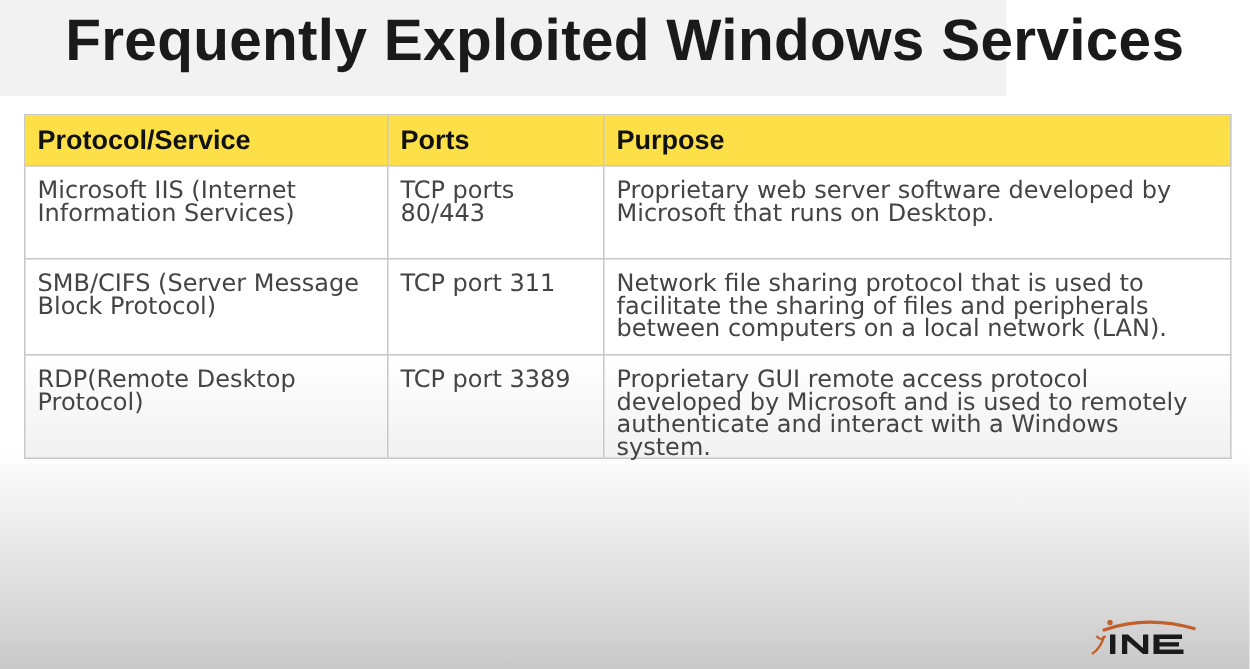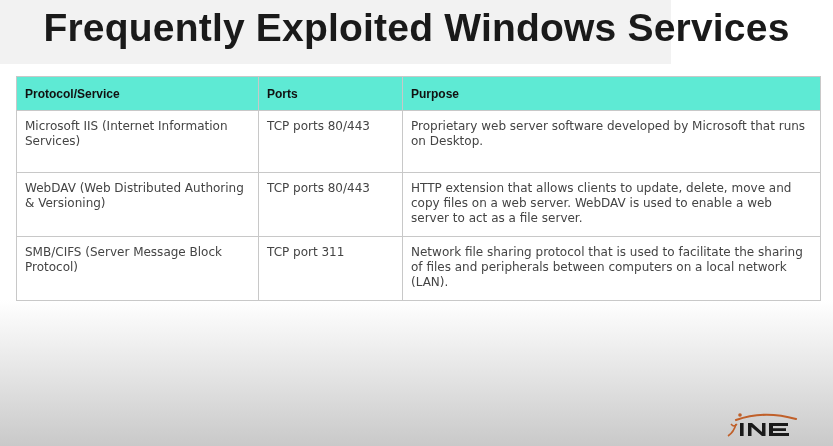--- a/index.html
+++ b/index.html
@@ -25,27 +25,27 @@
     border-collapse:collapse;
     table-layout:fixed;
   }
   table.services th, table.services td {
     border:1.5px solid #c8c8c8;
     vertical-align:top;
     text-align:left;
   }
   table.services th {
     font-family: "Liberation Sans", sans-serif;
-    font-weight:bold; font-size:12px; color:#111;
+    font-weight:bold; font-size:18px; color:#111;
     height:33px; padding:0 8px; vertical-align:middle;
-    background:#5eead4;
+    background:#fde047;
   }
   table.services td {
     font-family: "DejaVu Sans", sans-serif;
-    font-size:12px; color:#444; line-height:15px;
+    font-size:16px; color:#444; line-height:15px;
     padding:8px 8px 0 8px;
   }
   tr.r1 td { height:53px; }
   tr.r2 td { height:55px; }
   tr.r3 td { height:55px;margin-left:45px; }
   tr.r4 td { height:53px; }
   tr.r5 td { height:41px; }
   tr.r1 td, tr.r2 td, tr.r3 td { background:#fff; }
   tr.r4 td { background:linear-gradient(to bottom,#fff,#f1f1f1); }
   tr.r5 td { background:linear-gradient(to bottom,#e9e9e9,#e2e2e2); border-color:#b9b9b9; }
@@ -75,29 +75,29 @@
       <th>Ports</th>
       <th>Purpose</th>
     </tr>
   </thead>
   <tbody>
     <tr class="r1">
       <td>Microsoft IIS (Internet Information Services)</td>
       <td>TCP ports 80/443</td>
       <td>Proprietary web server software developed by Microsoft that runs on Desktop.</td>
     </tr>
-    <tr class="r2">
-      <td>WebDAV (Web Distributed Authoring &amp; Versioning)</td>
-      <td>TCP ports 80/443</td>
-      <td>HTTP extension that allows clients to update, delete, move and copy files on a web server. WebDAV is used to enable a web server to act as a file server.</td>
-    </tr>
     <tr class="r3">
       <td>SMB/CIFS (Server Message Block Protocol)</td>
       <td>TCP port 311</td>
       <td>Network file sharing protocol that is used to facilitate the sharing of files and peripherals between computers on a local network (LAN).</td>
+    </tr>
+    <tr class="r4">
+      <td>RDP(Remote Desktop Protocol)</td>
+      <td>TCP port 3389</td>
+      <td>Proprietary GUI remote access protocol developed by Microsoft and is used to remotely authenticate and interact with a Windows system.</td>
     </tr>
   </tbody>
 </table>
 
 <div class="logo">
   <svg width="84" height="30" viewBox="0 0 84 30">
 
     <path d="M12 10 Q40 0 72 9" stroke="#c0602a" stroke-width="2.2" fill="none" stroke-linecap="round"></path>
     <circle cx="16" cy="5" r="1.8" fill="#c0602a"></circle>
 

